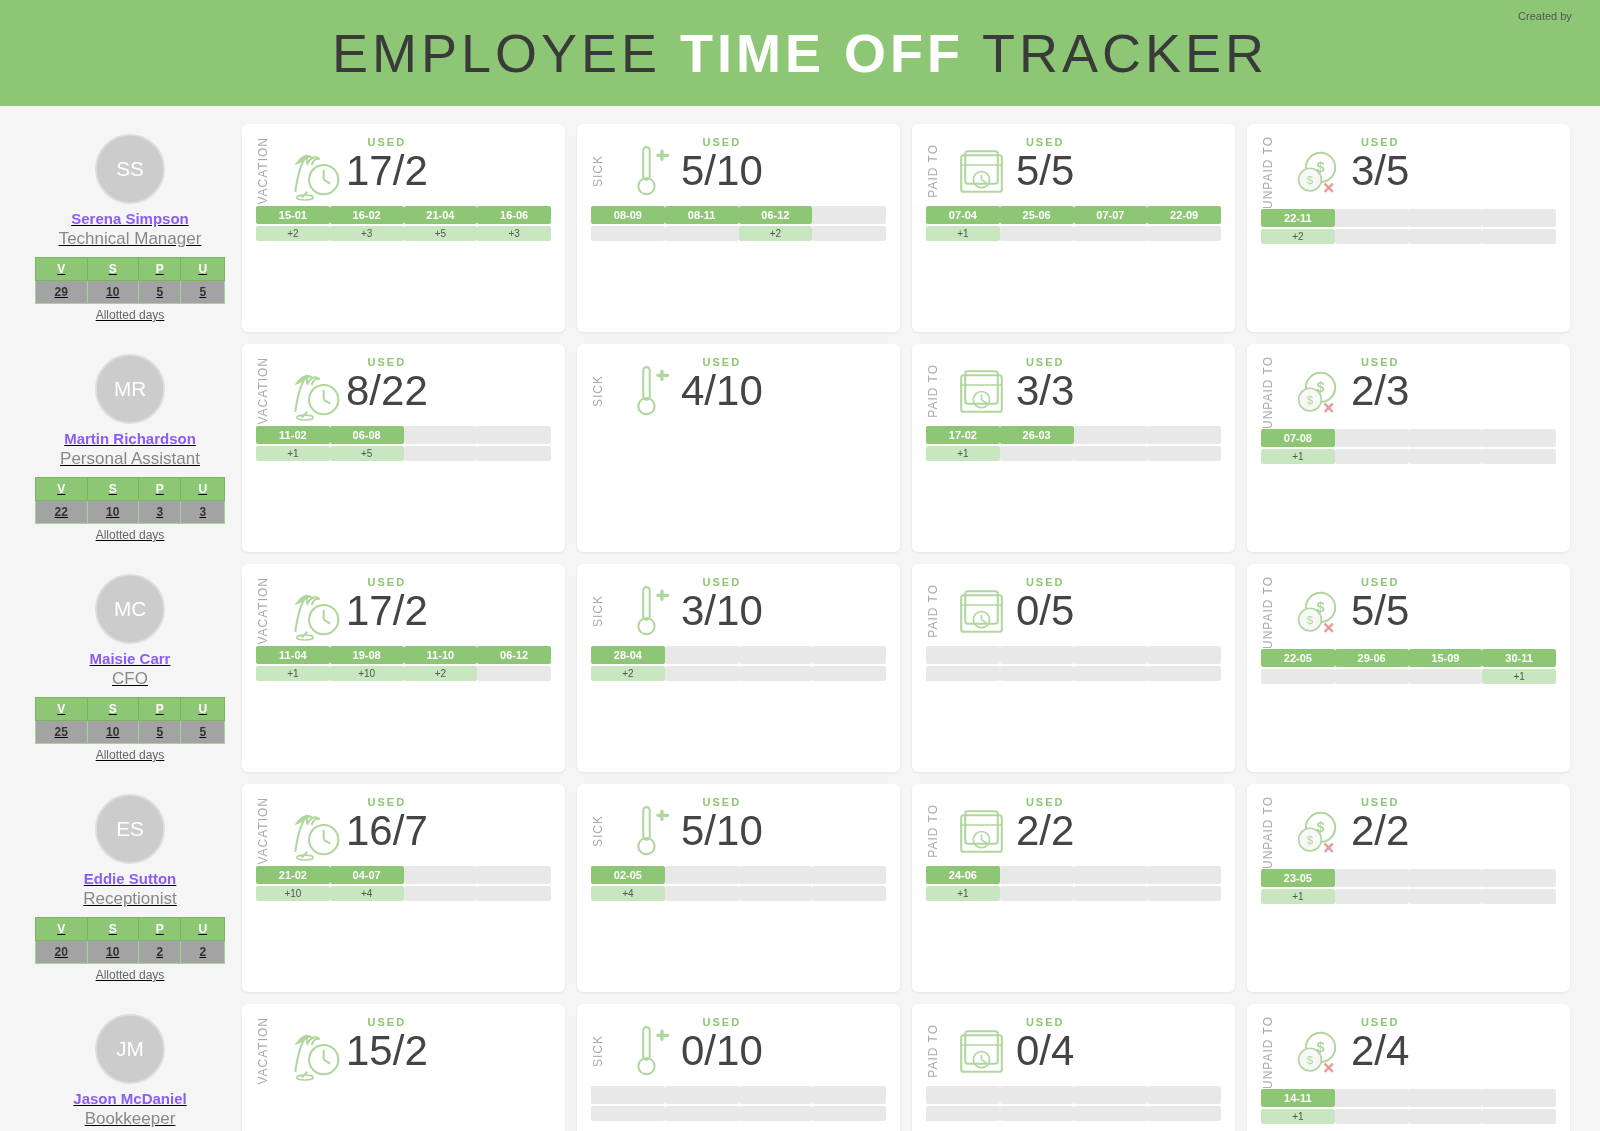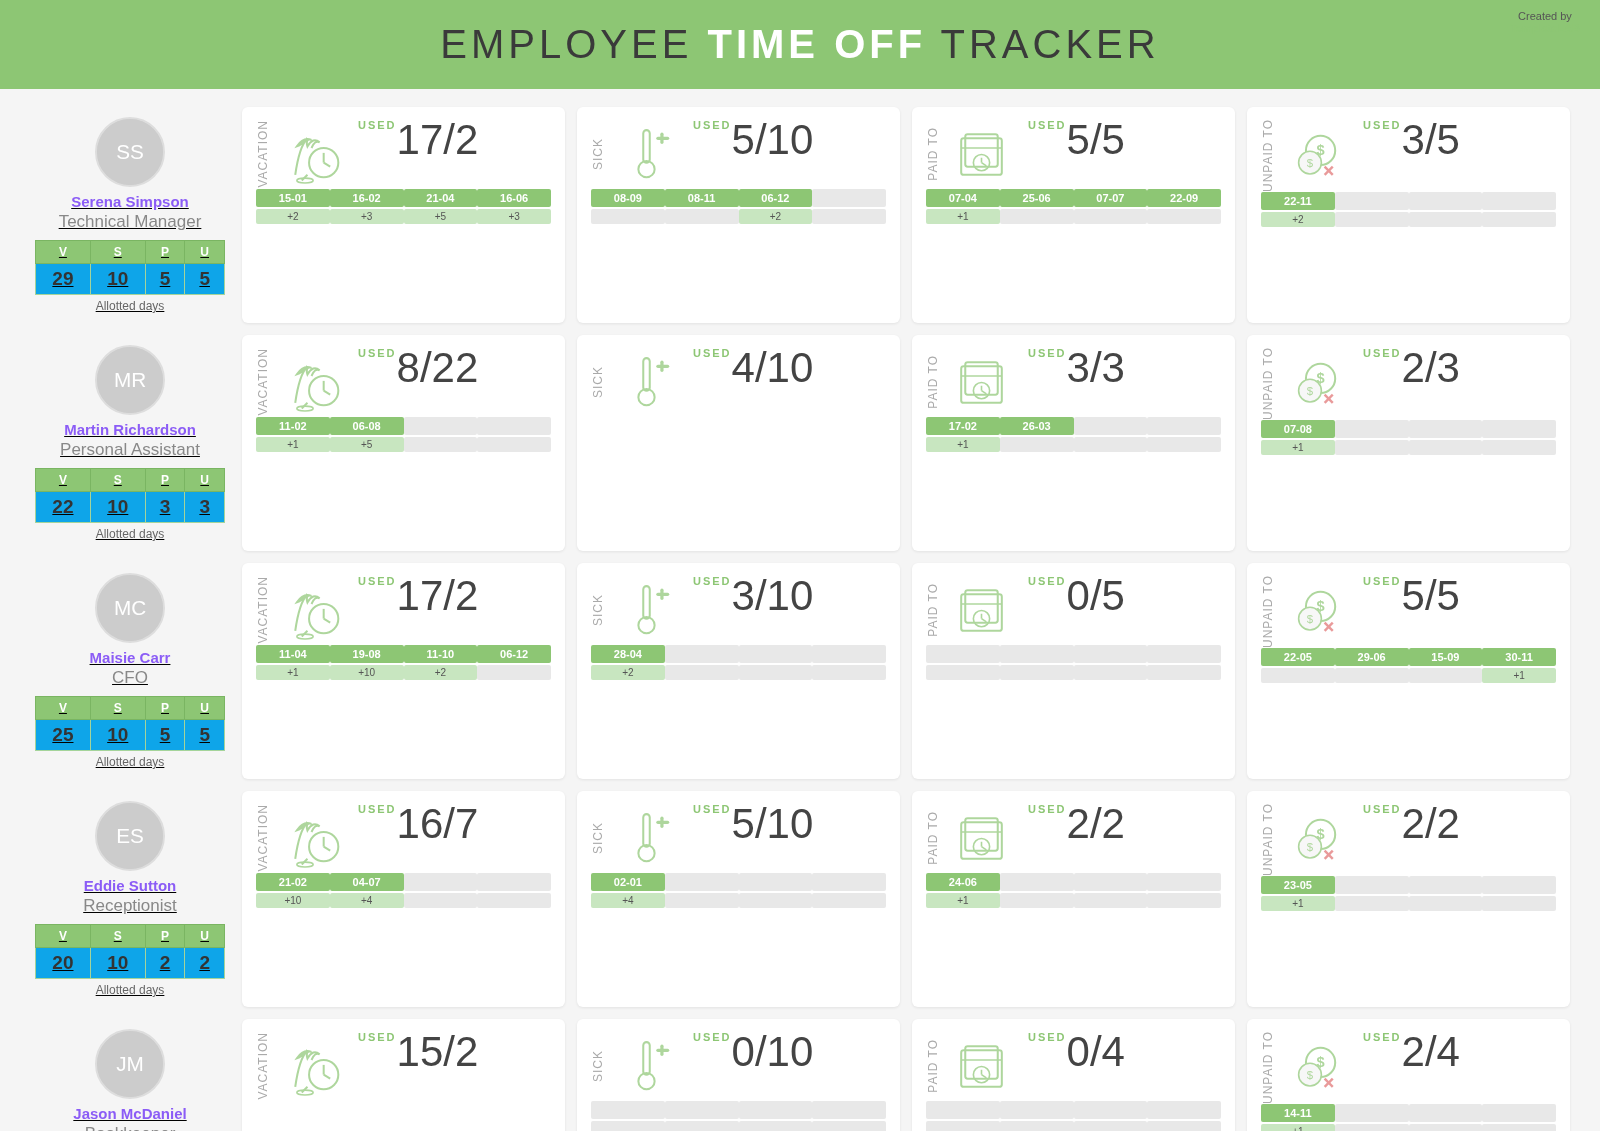--- a/index.html
+++ b/index.html
@@ -14,21 +14,21 @@
       background: #f5f5f5;
       padding-bottom: 20px;
     }
     
     .header {
       background: #8dc674;
       text-align: center;
       padding: 22px 0;
     }
     .header h1 {
-      font-size: 40px;
+      font-size: 54px;
       font-weight: 400;
       letter-spacing: 4px;
       color: #3a3a3a;
       text-transform: uppercase;
     }
     .header h1 .highlight {
       color: #fff;
       font-weight: 700;
     }
     .logo {
@@ -103,23 +103,23 @@
     .allot-table th {
       background: #8dc674;
       color: #fff;
       font-size: 12px;
       font-weight: 700;
       text-align: center;
       padding: 4px 8px;
       border: 1px solid #7ab562;
     }
     .allot-table td {
-      background: #0ea5e9;
+      background: #a3a3a3;
       color: #333;
-      font-size: 19px;
+      font-size: 12px;
       font-weight: 700;
       text-align: center;
       padding: 4px 8px;
       border: 1px solid #a5d49a;
     }
     .allot-label {
       font-size: 12px;
       color: #666;
       text-align: center;
       margin-top: 4px;
@@ -152,24 +152,23 @@
       align-items: center;
       justify-content: center;
     }
     .card-icon svg {
       width: 65px;
       height: 65px;
       opacity: 0.7;
     }
     .card-right {
       display: flex;
-      flex-direction: row;
-      align-items: flex-start;
+      flex-direction: column;
+      align-items: center;
       justify-content: flex-start;
-      margin-left: 12px;
     }
     .used-label {
       font-size: 11px;
       color: #8dc674;
       font-weight: 700;
       letter-spacing: 2px;
       margin-bottom: 2px;
     }
     .used-value {
       font-size: 42px;
@@ -833,21 +832,21 @@
       <rect x="57" y="13" width="4" height="14" rx="2" fill="#8dc674"></rect>
     </svg>
             </div>
         <div class="card-right">
           <div class="used-label">USED</div>
           <div class="used-value">5/10</div>
         </div>
       </div>
       <div class="date-grid">
             <div class="date-entry">
-        <div class="date-box">02-01</div>
+        <div class="date-box">02-05</div>
         <div class="date-delta">+4</div>
       </div>
             <div class="date-entry">
         <div class="date-box empty">&nbsp;</div>
         <div class="date-delta empty">&nbsp;</div>
       </div>
             <div class="date-entry">
         <div class="date-box empty">&nbsp;</div>
         <div class="date-delta empty">&nbsp;</div>
       </div>

